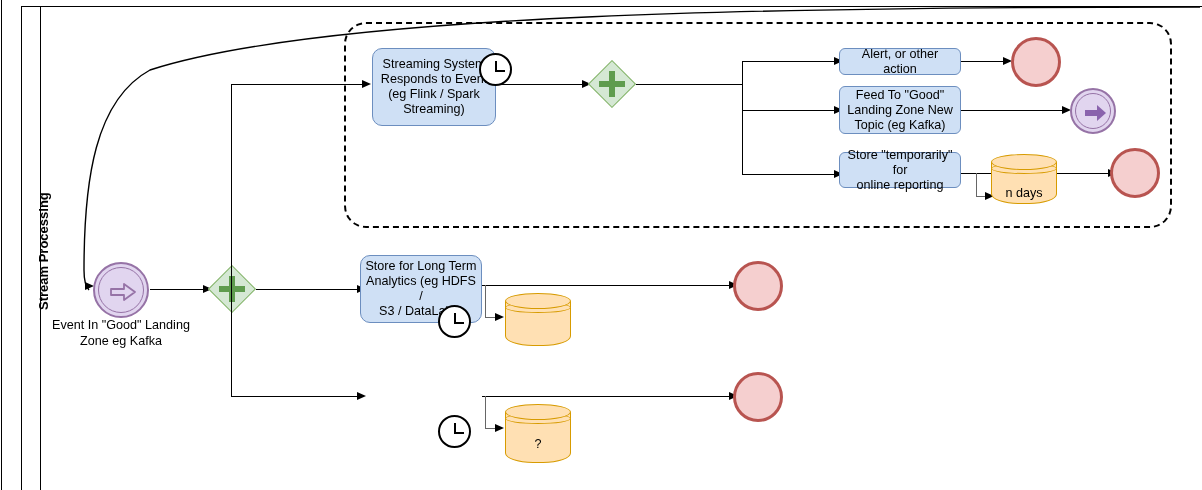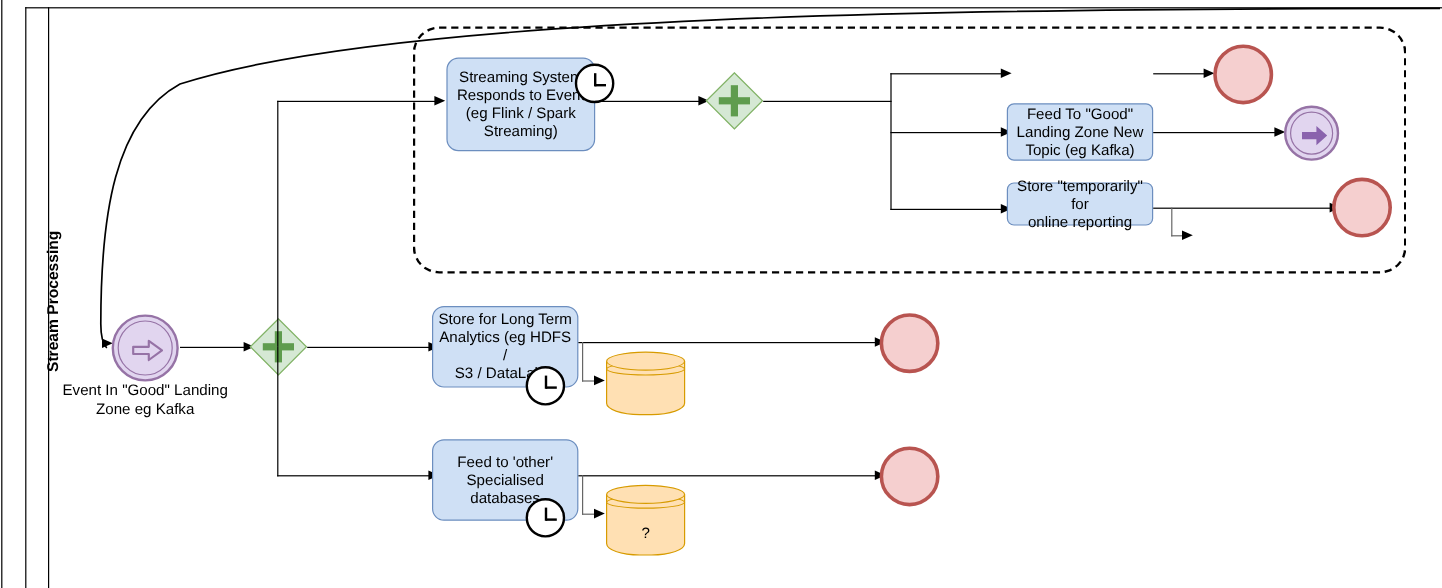--- a/index.html
+++ b/index.html
@@ -156,20 +156,23 @@
 
   <div class="ln h" style="left:742px; top:61px; width:95px;"></div>
   <div class="arrow r" style="left:834px; top:57px;"></div>
 
   <div class="ln h" style="left:742px; top:110px; width:95px;"></div>
   <div class="arrow r" style="left:834px; top:106px;"></div>
 
   <div class="ln h" style="left:742px; top:174px; width:95px;"></div>
   <div class="arrow r" style="left:834px; top:170px;"></div>
 
+  <div class="task tight" style="left:839px; top:48px; width:122px; height:27px;">
+    <span style="white-space: pre-line;">Alert, or other action</span>
+  </div>
   <div class="ln h" style="left:961px; top:61px; width:45px;"></div>
   <div class="arrow r" style="left:1003px; top:57px;"></div>
   <div class="ev ev-end" style="left:1011px; top:37px; width:50px; height:50px;"></div>
 
   <div class="task tight" style="left:839px; top:86px; width:122px; height:48px;">
     <span style="white-space: pre-line;">Feed To "Good"
 Landing Zone New
 Topic (eg Kafka)</span>
   </div>
   <div class="ln h" style="left:961px; top:110px; width:104px;"></div>
@@ -186,20 +189,26 @@
 online reporting</span>
   </div>
   <div class="ln h" style="left:961px; top:173px; width:152px;"></div>
   <div class="arrow r" style="left:1108px; top:169px;"></div>
   <div class="ev ev-end" style="left:1110px; top:148px; width:50px; height:50px;"></div>
 
   <div class="ln v grey" style="left:976px; top:173px; height:24px;"></div>
   <div class="ln h grey" style="left:976px; top:196px; width:12px;"></div>
   <div class="arrow r" style="left:985px; top:192px;"></div>
 
+  <div class="db" style="left:991px; top:154px; width:66px; height:52px;">
+    <div class="body" style="top:8px; height:42px; border-radius:0 0 28px 28px / 0 0 10px 10px;"></div>
+    <div class="cap" style="top:9px; height:11px;"></div>
+    <div class="cap" style="top:0px; height:16px;"></div>
+    <div class="lbl" style="top:32px;">n days</div>
+  </div>
 
   <div class="task" style="left:360px; top:255px; width:122px; height:68px;">
     <span style="white-space: pre-line;">Store for Long Term
 Analytics (eg HDFS /
 S3 / DataLake)</span>
   </div>
   <div class="clock" style="left:438px; top:305px; width:33px; height:33px;">
     <div class="hand" style="left:13.5px; top:6px; width:2px; height:11px;"></div>
     <div class="hand" style="left:14.5px; top:15px; width:9px; height:2px;"></div>
   </div>
@@ -212,25 +221,20 @@
   <div class="ln h grey" style="left:485px; top:317px; width:13px;"></div>
   <div class="arrow r" style="left:495px; top:313px;"></div>
 
   <div class="db" style="left:505px; top:293px; width:66px; height:56px;">
     <div class="body" style="top:8px; height:45px; border-radius:0 0 28px 28px / 0 0 10px 10px;"></div>
     <div class="cap" style="top:9px; height:11px;"></div>
     <div class="cap" style="top:0px; height:16px;"></div>
     <div class="lbl" style="top:33px;"></div>
   </div>
 
-  <div class="task" style="left:360px; top:366px; width:122px; height:68px;">
-    <span style="white-space: pre-line;">Feed to 'other'
-Specialised
-databases</span>
-  </div>
   <div class="clock" style="left:438px; top:415px; width:33px; height:33px;">
     <div class="hand" style="left:13.5px; top:6px; width:2px; height:11px;"></div>
     <div class="hand" style="left:14.5px; top:15px; width:9px; height:2px;"></div>
   </div>
 
   <div class="ln h" style="left:482px; top:396px; width:254px;"></div>
   <div class="arrow r" style="left:729px; top:392px;"></div>
   <div class="ev ev-end" style="left:733px; top:372px; width:50px; height:50px;"></div>
 
   <div class="ln v grey" style="left:485px; top:396px; height:33px;"></div>

